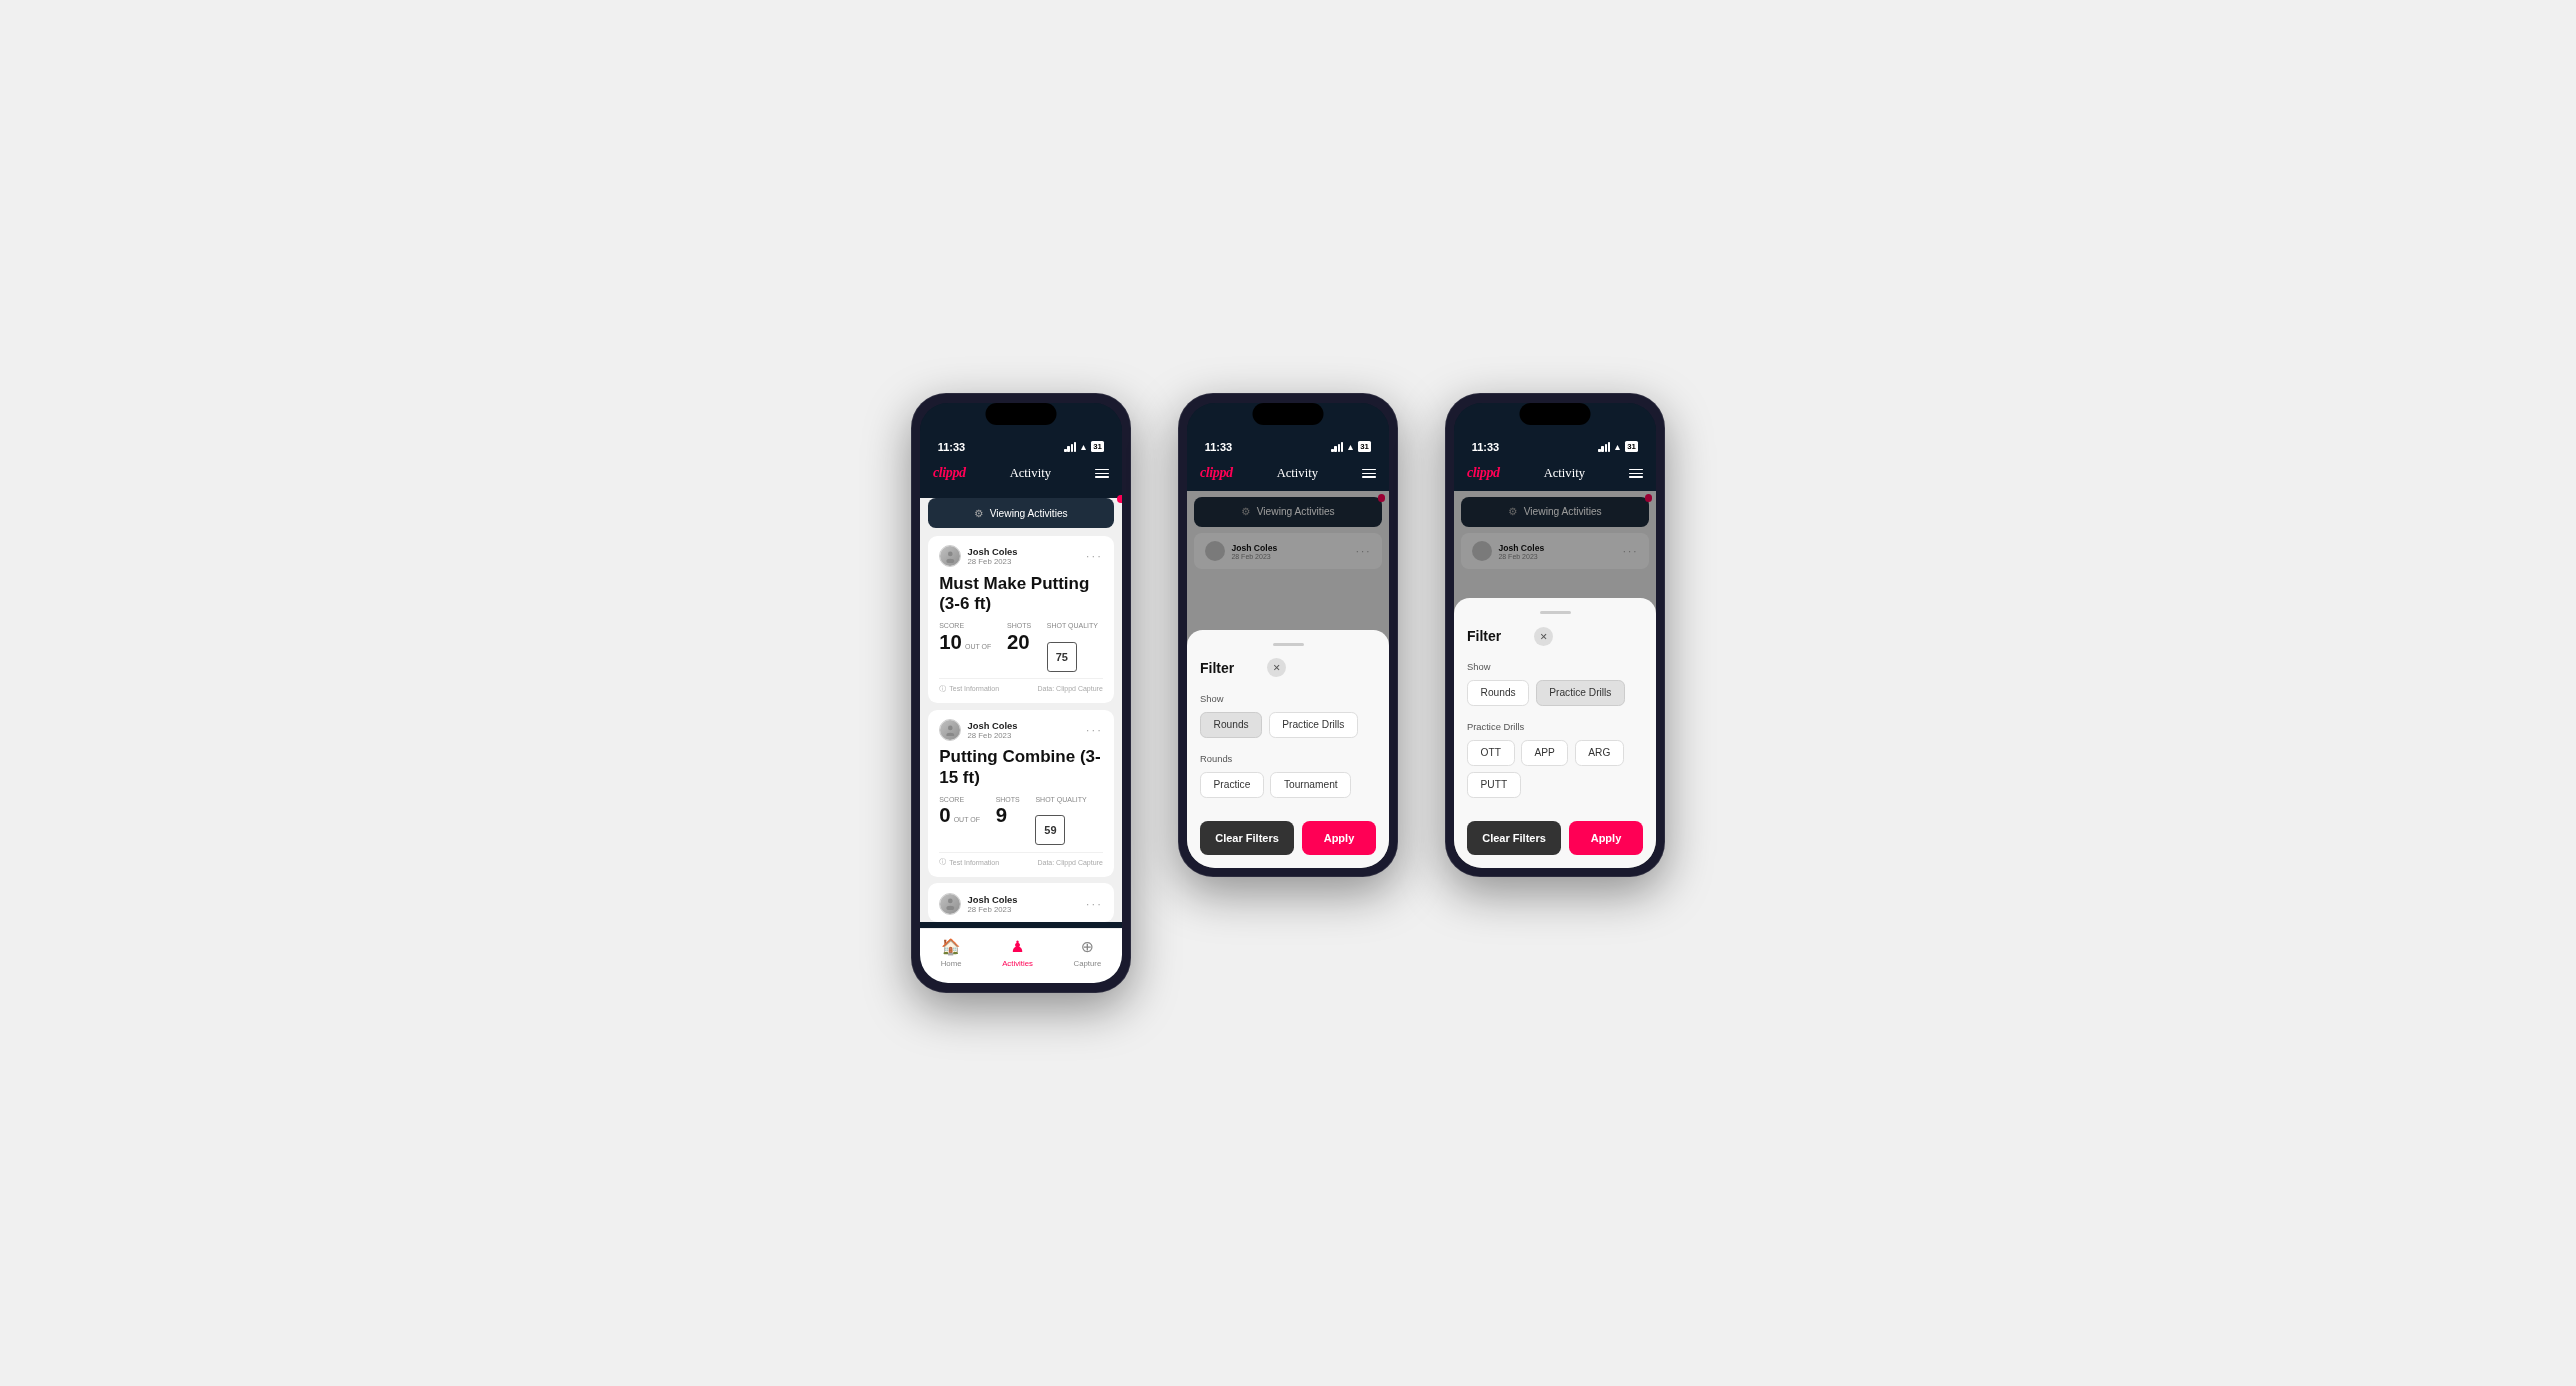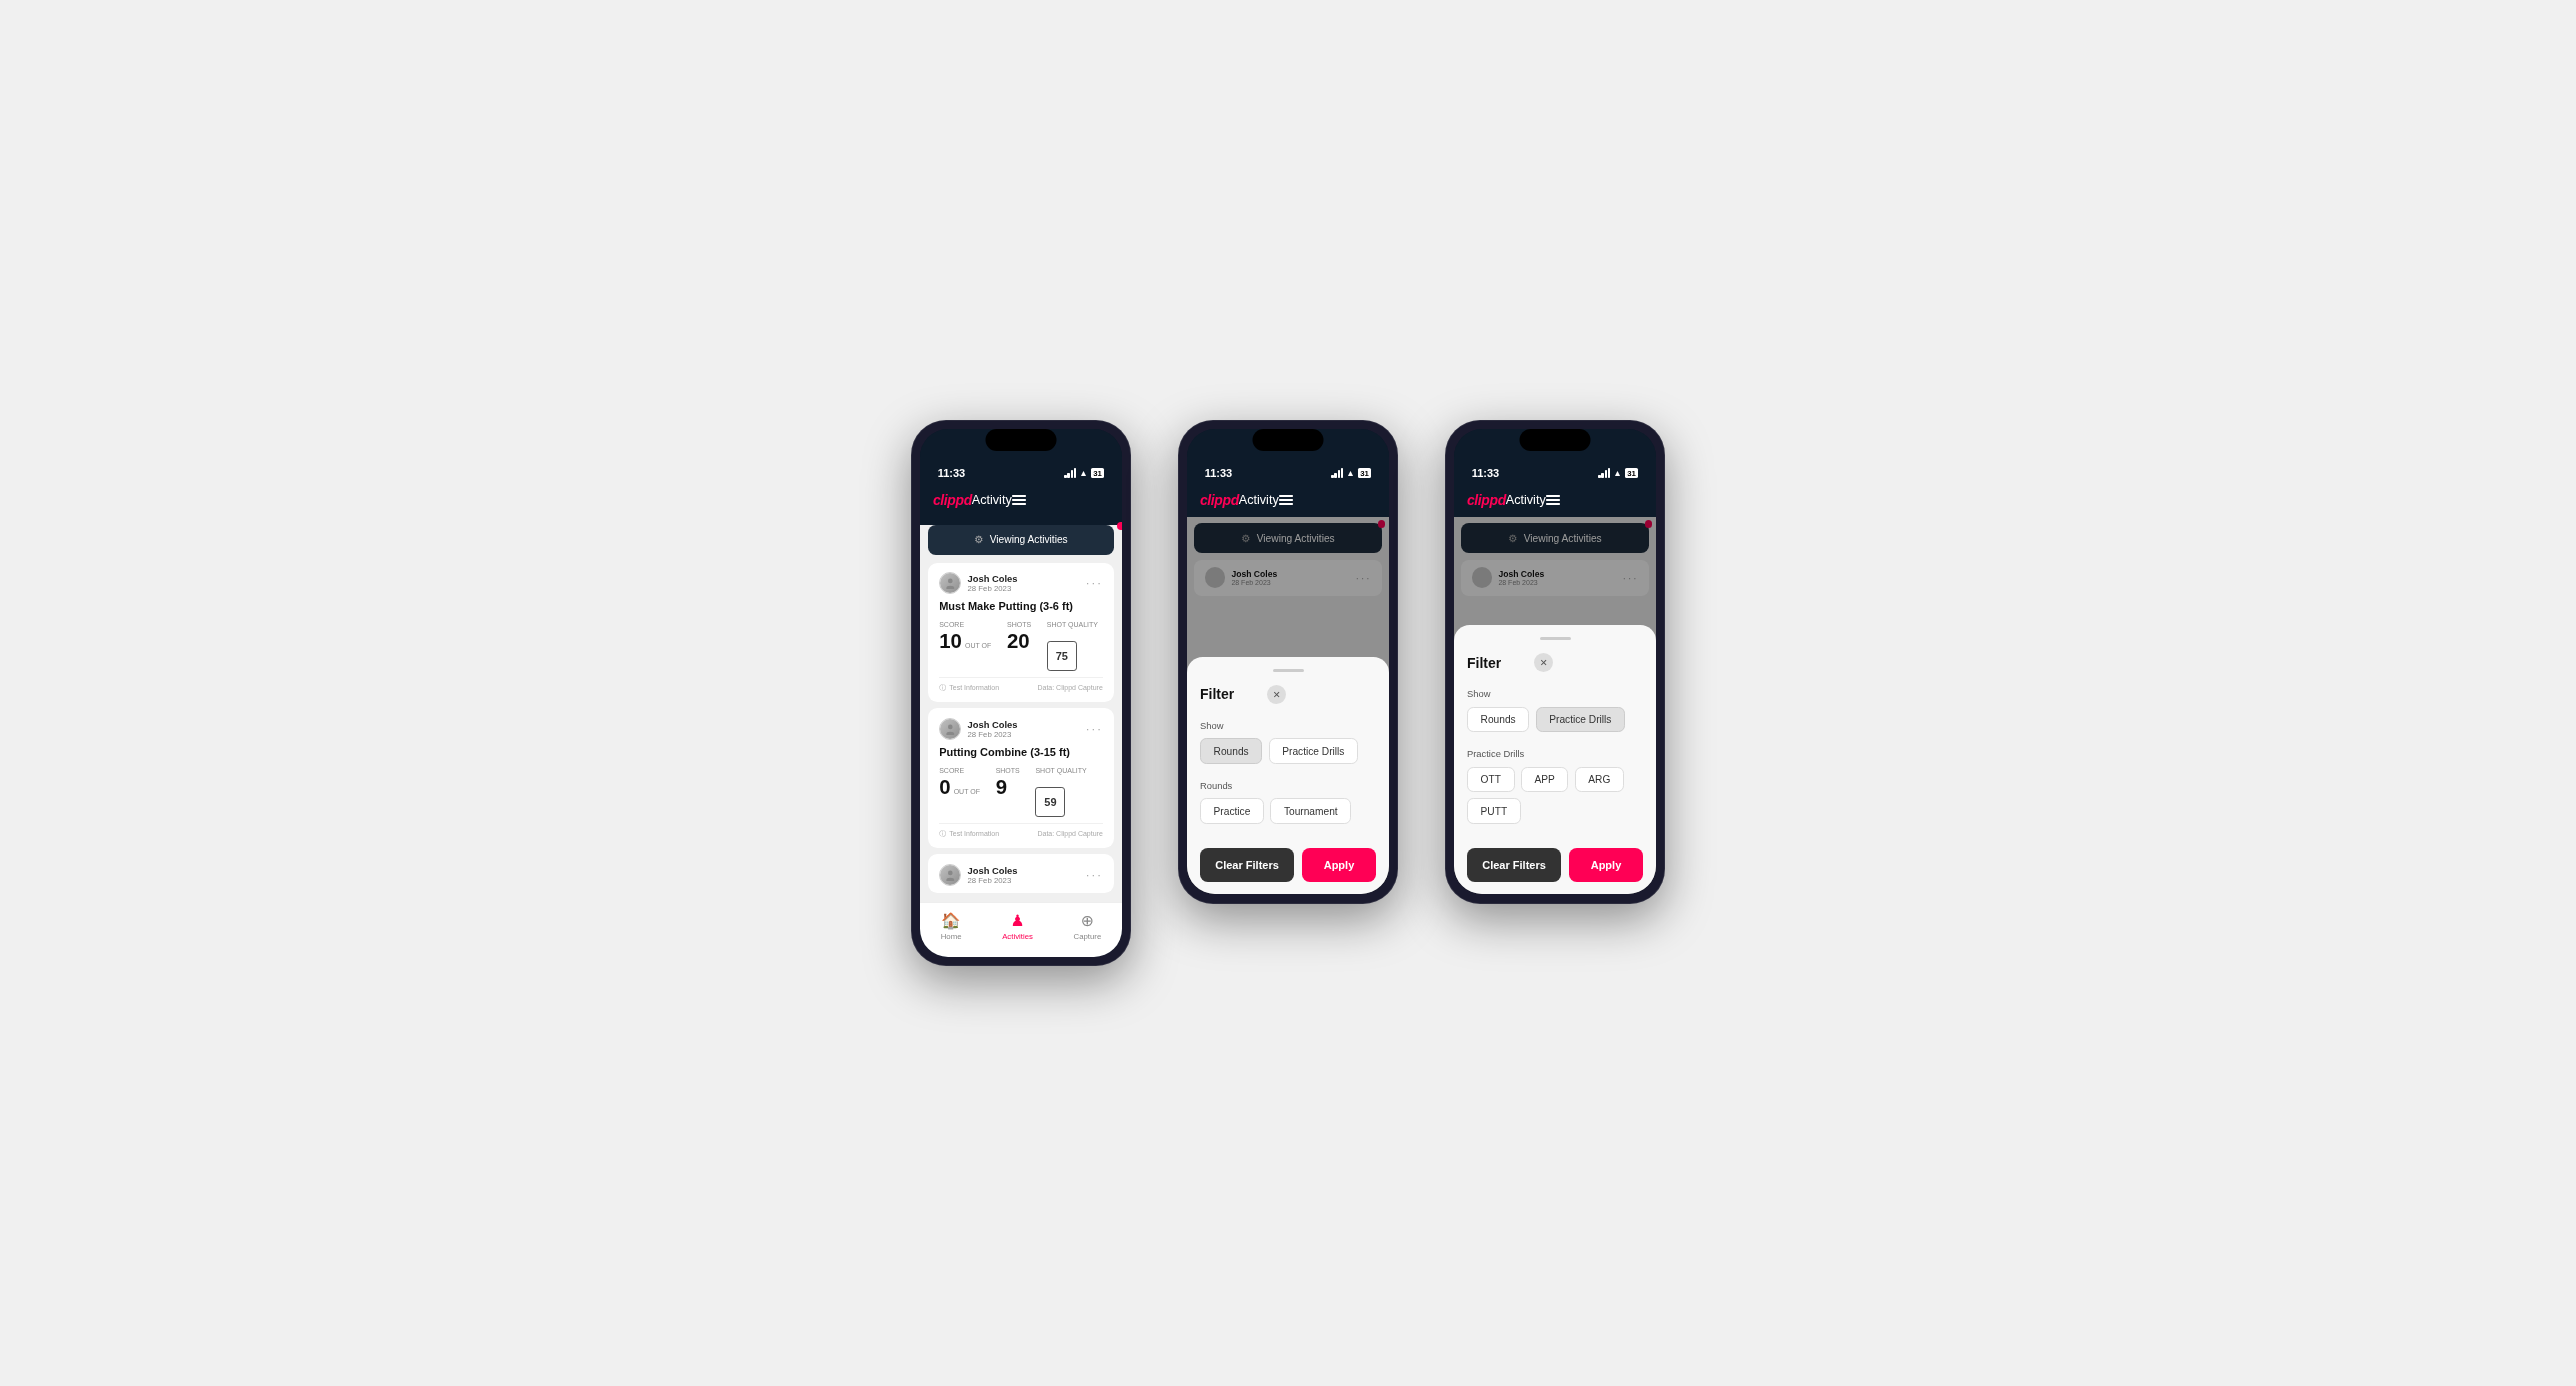--- a/index.html
+++ b/index.html
@@ -62,22 +62,24 @@
       font-weight: 600;
     }
 
     .status-time { font-size: 11px; font-weight: 700; }
     .status-icons { display: flex; gap: 3.1px; align-items: center; font-size: 7.8px; }
 
     
     .nav-bar {
       background: #0d1b2a;
       display: flex;
+      justify-content: space-between;
       align-items: center;
       padding: 6.3px 12.6px 9.4px;
+      font-family: Liberation Serif, serif;
     }
 
     .logo {
       color: #ff0055;
       font-size: 14px;
       font-weight: 800;
       font-style: italic;
       letter-spacing: -0.4px;
     }
 
@@ -198,21 +200,21 @@
       color: #888;
     }
 
     .more-dots {
       color: #aaa;
       font-size: 12.6px;
       letter-spacing: 1.6px;
     }
 
     .activity-title {
-      font-size: 11px;
+      font-size: 17px;
       font-weight: 700;
       color: #111;
       margin-bottom: 7.8px;
       line-height: 1.2;
     }
 
     .stats-row {
       display: flex;
       gap: 15.7px;
       align-items: flex-start;

